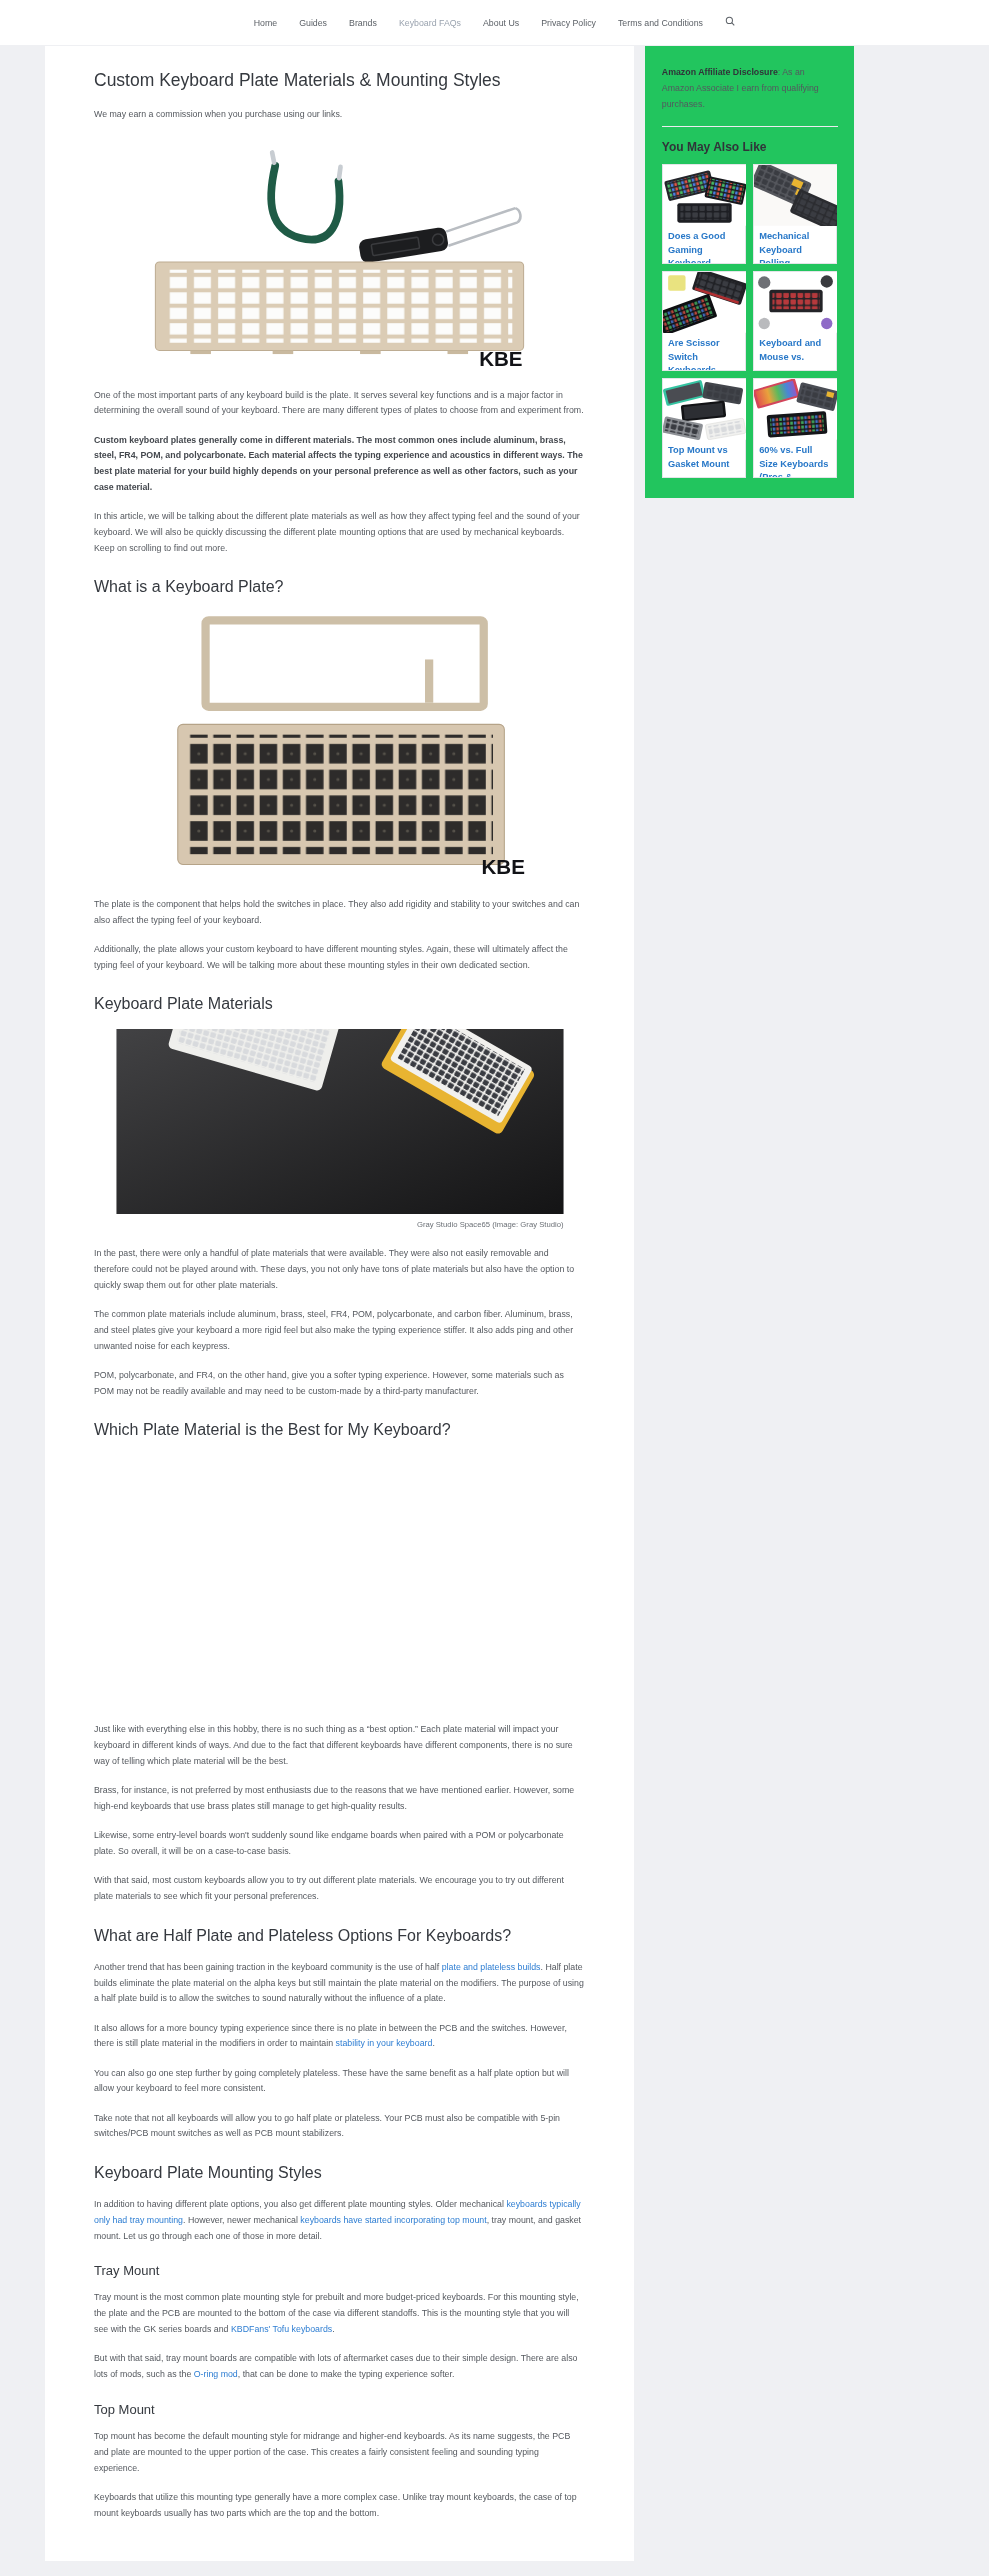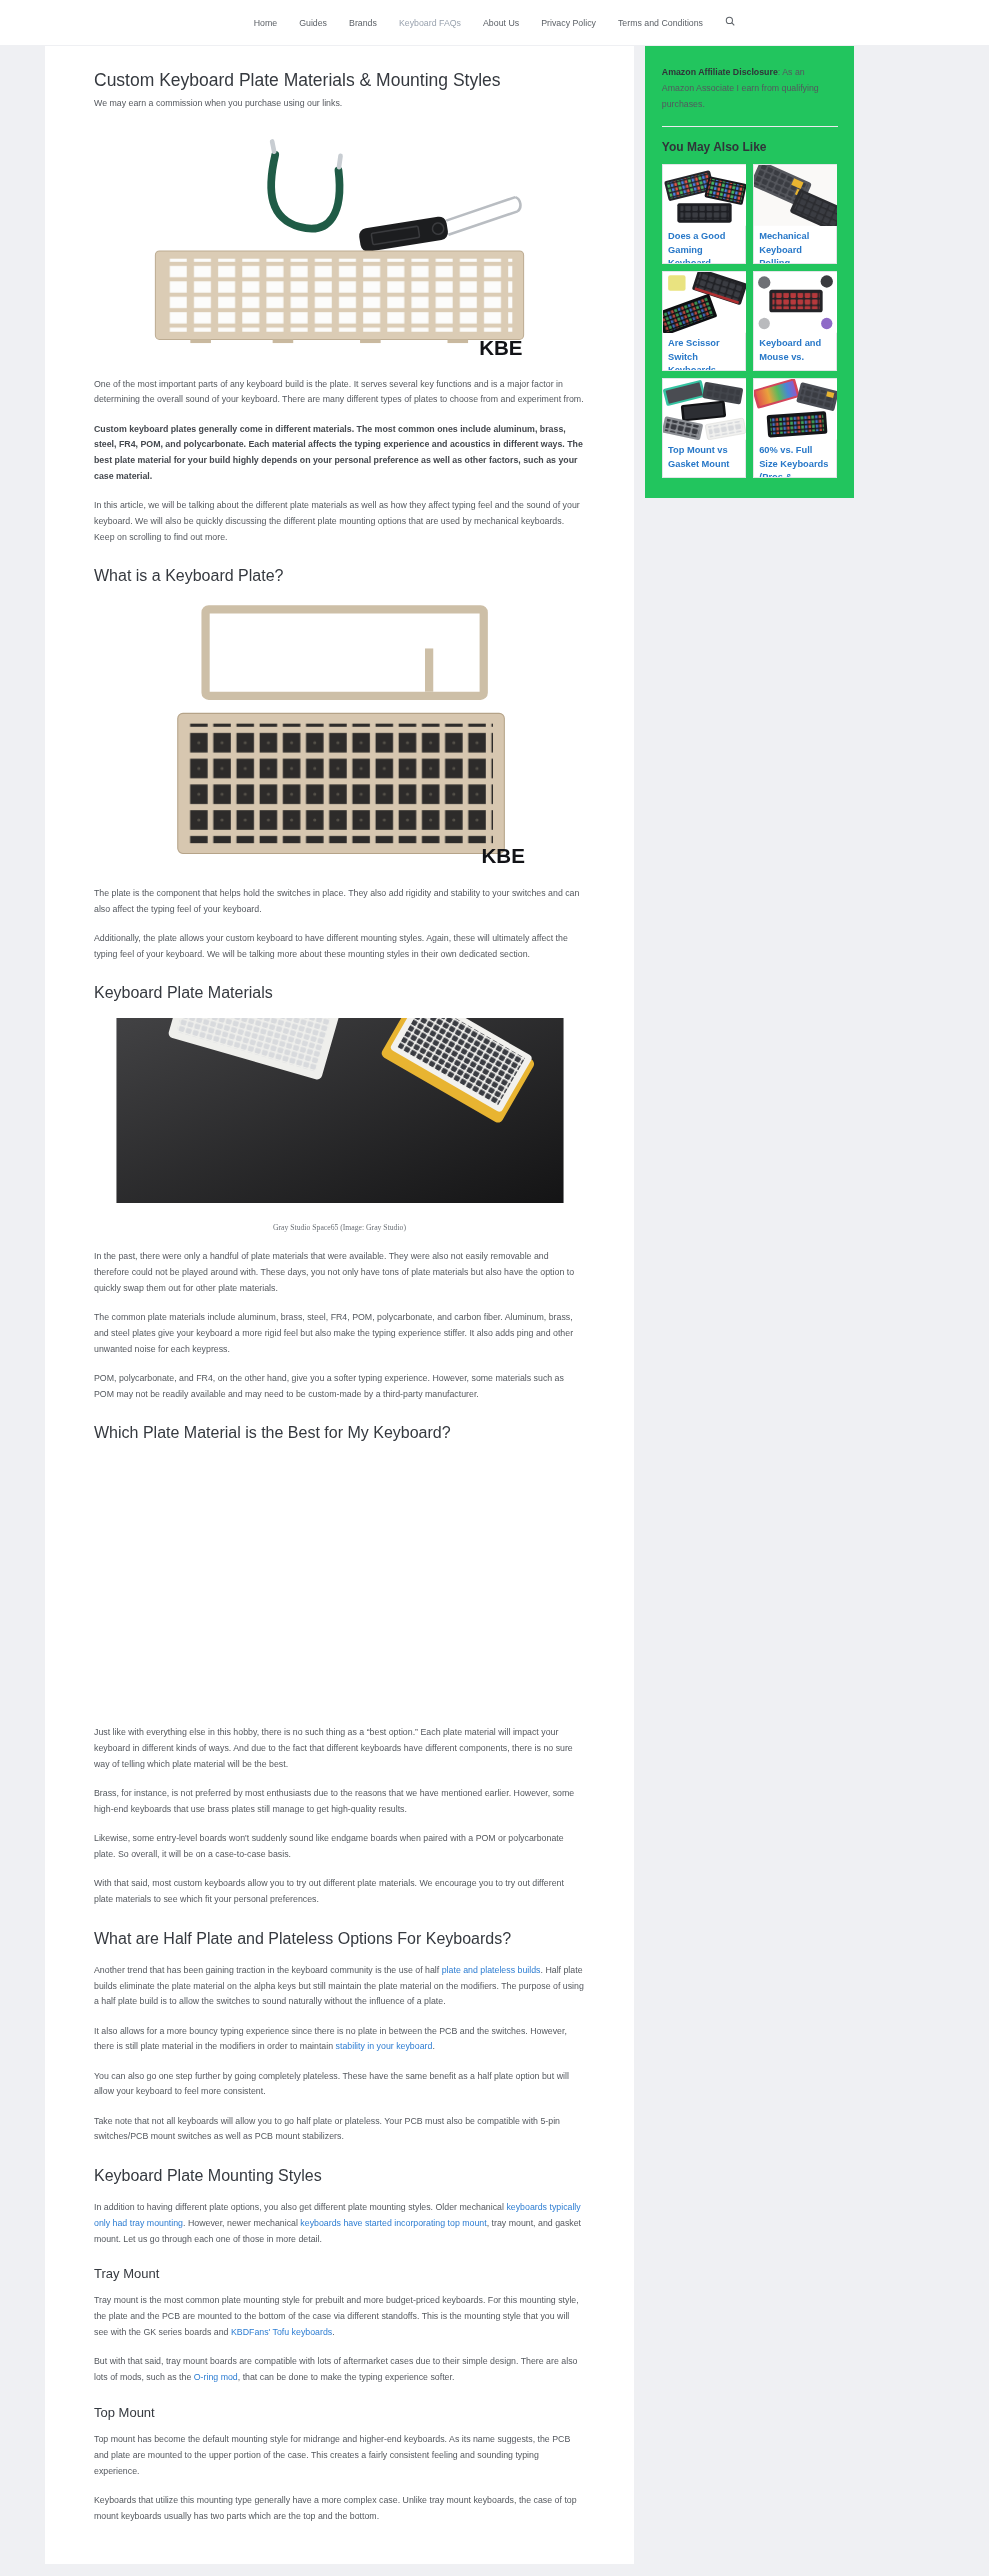--- a/index.html
+++ b/index.html
@@ -6,29 +6,29 @@
   a{cursor:pointer;}
   
   .header{background:#ffffff;height:45px;display:flex;align-items:center;justify-content:center;gap:22px;}
   .nav-link{font-size:8.8px;color:#5c6167;text-decoration:none;}
   .nav-link.active{color:#9aa3af;}
   .search-btn{display:flex;align-items:center;}
   
   .page{display:flex;align-items:flex-start;gap:11.3px;margin:1px 0 0 45px;width:810px;}
   .main{width:589px;box-sizing:border-box;background:#fff;padding:24px 49px 26px;}
   .side{width:209px;box-sizing:border-box;background:#22c55e;padding:17.5px 16.5px 20.6px;}
-  h1{font-size:17.5px;font-weight:500;color:#35393f;margin:0 0 4px;line-height:1.25;}
+  h1{font-size:17.5px;font-weight:500;color:#35393f;margin:0 0 15px;line-height:1.25;}
   h2{font-size:16px;font-weight:500;color:#35393f;margin:20.6px 0 13.4px;line-height:1.3;}
   h3{font-size:13px;font-weight:500;color:#35393f;margin:18.5px 0 12.4px;}
   p{font-size:8.8px;line-height:1.8;margin:0 0 13.4px;}
   .bold-para{font-weight:700;color:#44484e;}
   .lnk{color:#2d7dd2;text-decoration:none;}
   .fig{margin:2.1px auto 17.5px;}
   .fig svg{display:block;}
-  .caption{font-size:7.7px;color:#6b7076;margin-top:20px;text-align:center;font-family:Liberation Serif, serif;}
+  .caption{font-size:7.7px;color:#6b7076;margin-top:6px;text-align:right;}
   .embed1{height:268px;}
   
   .side-disclosure{font-size:8.8px;line-height:1.85;margin:0 0 13.4px;}
   .side-disclosure b{color:#303439;}
   .side hr{border:none;border-top:0.5px solid #ececf0;margin:0 0 13.4px;}
   .ymal{font-size:12px;font-weight:700;color:#303439;margin:0 0 10.3px;}
   .s-grid{display:grid;grid-template-columns:84px 84px;gap:7.2px;}
   .s-card{border:0.5px solid #e3e5e8;background:#fff;}
   .s-thumb{display:block;width:83px;height:61px;}
   .s-title{display:block;padding:4.1px 5.2px 5.2px;font-size:9.3px;font-weight:700;color:#2878c8;line-height:1.45;max-height:2.95em;overflow:hidden;text-decoration:none;}

